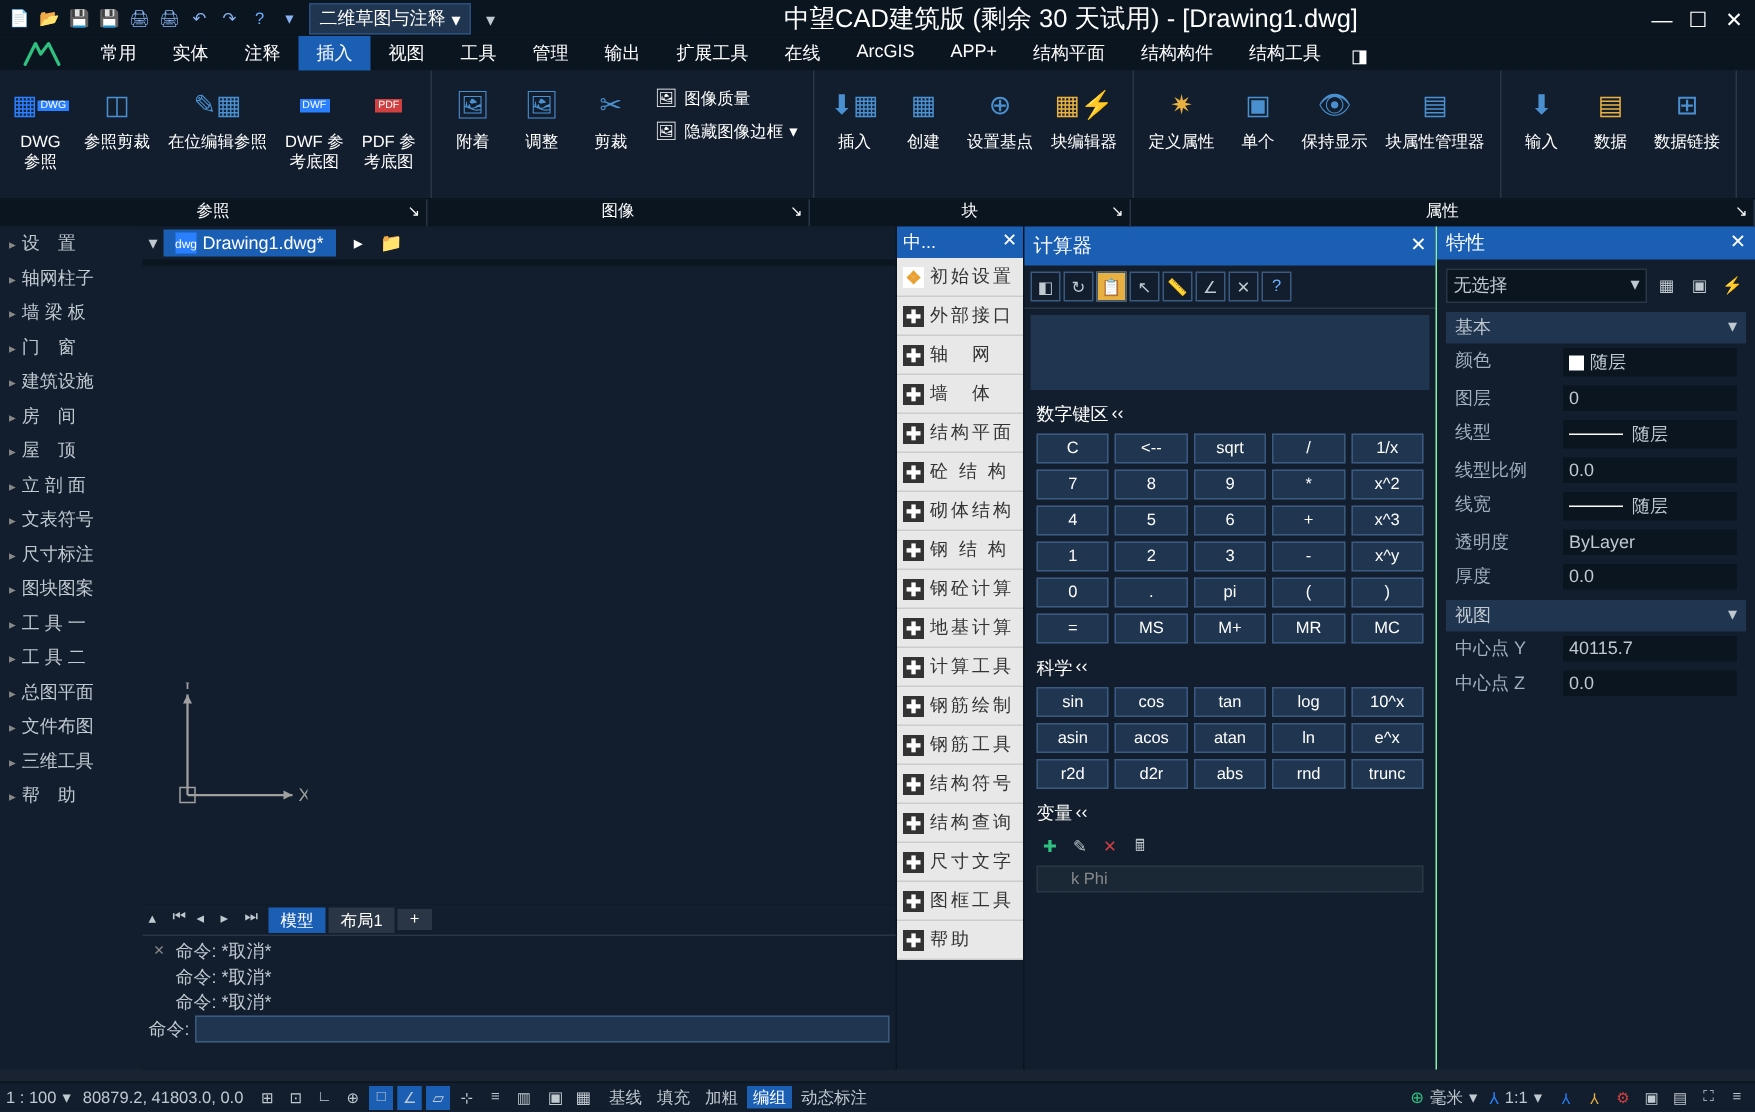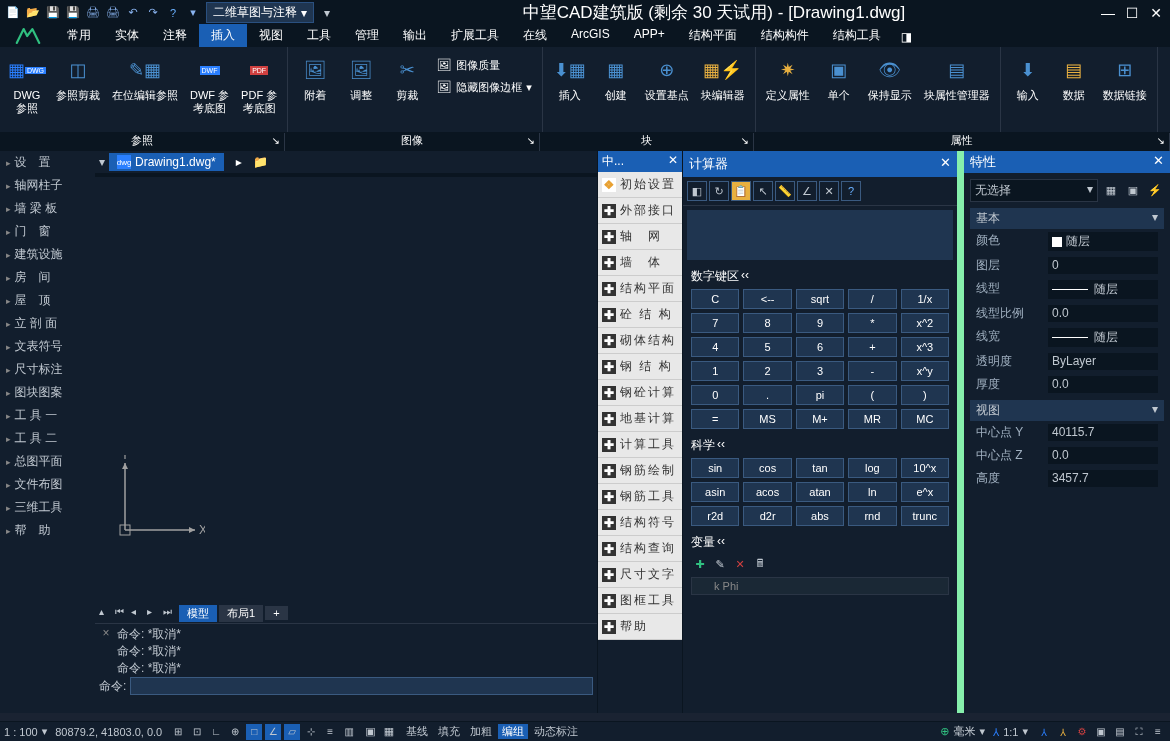--- a/index.html
+++ b/index.html
@@ -75,21 +75,21 @@
 .calc-display { height:50px; background:#1f3550; margin:4px; }
 .calc-section { padding:4px 8px; font-size:12px; }
 .calc-section .sec-title { color:#fff; margin-bottom:4px; display:flex; gap:2px; }
 .calc-grid { display:grid; grid-template-columns:repeat(5,1fr); gap:4px; }
 .calc-btn { border:1px solid #3a5a80; background:#1f3550; padding:3px 0; text-align:center; font-size:11px; color:#fff; cursor:pointer; }
 .vars-toolbar { display:flex; gap:2px; margin-bottom:4px; }
 .vars-toolbar span { width:18px; height:18px; display:flex; align-items:center; justify-content:center; font-size:11px; }
 .vars-tree { border:1px solid #2a3545; background:#1a2835; padding:2px; font-size:11px; }
 
 
-.props { width:213px; background:#121e2d; border-left:7px solid #86efac; }
+.props { width:213px; background:#121e2d; border-left:1px solid #86efac; }
 .props-head { background:#1a5fb4; padding:2px 6px; font-size:13px; color:#fff; display:flex; justify-content:space-between; }
 .props-select { margin:6px; display:flex; align-items:center; gap:4px; }
 .props-select .dd { flex:1; background:#0a1520; border:1px solid #2a3545; padding:2px 4px; display:flex; justify-content:space-between; }
 .props-select .tbtn { width:18px; height:18px; display:flex; align-items:center; justify-content:center; font-size:11px; }
 .props-group { margin:4px 6px; }
 .props-group-title { background:#1f3550; padding:2px 6px; display:flex; justify-content:space-between; font-size:12px; }
 .props-row { display:flex; padding:3px 6px; font-size:12px; }
 .props-row .k { width:72px; color:#a0b0c0; }
 .props-row .v { flex:1; background:#0a1520; padding:1px 4px; }
 .swatch { display:inline-block; width:10px; height:10px; background:#fff; margin-right:4px; vertical-align:middle; }
@@ -639,24 +639,20 @@
         </div>
       <div id="props-view">
           <div class="props-row">
             <div class="k">中心点 Y</div>
             <div class="v">40115.7</div>
           </div>
           <div class="props-row">
             <div class="k">中心点 Z</div>
             <div class="v">0.0</div>
           </div>
-          <div class="props-row">
-            <div class="k">高度</div>
-            <div class="v">3457.7</div>
-          </div>
         </div>
     </div>
   </div>
 </div>
 
 <div class="statusbar">
   <div class="seg">
       <span>1 : 100</span>
       <span>▾</span>
     </div>

